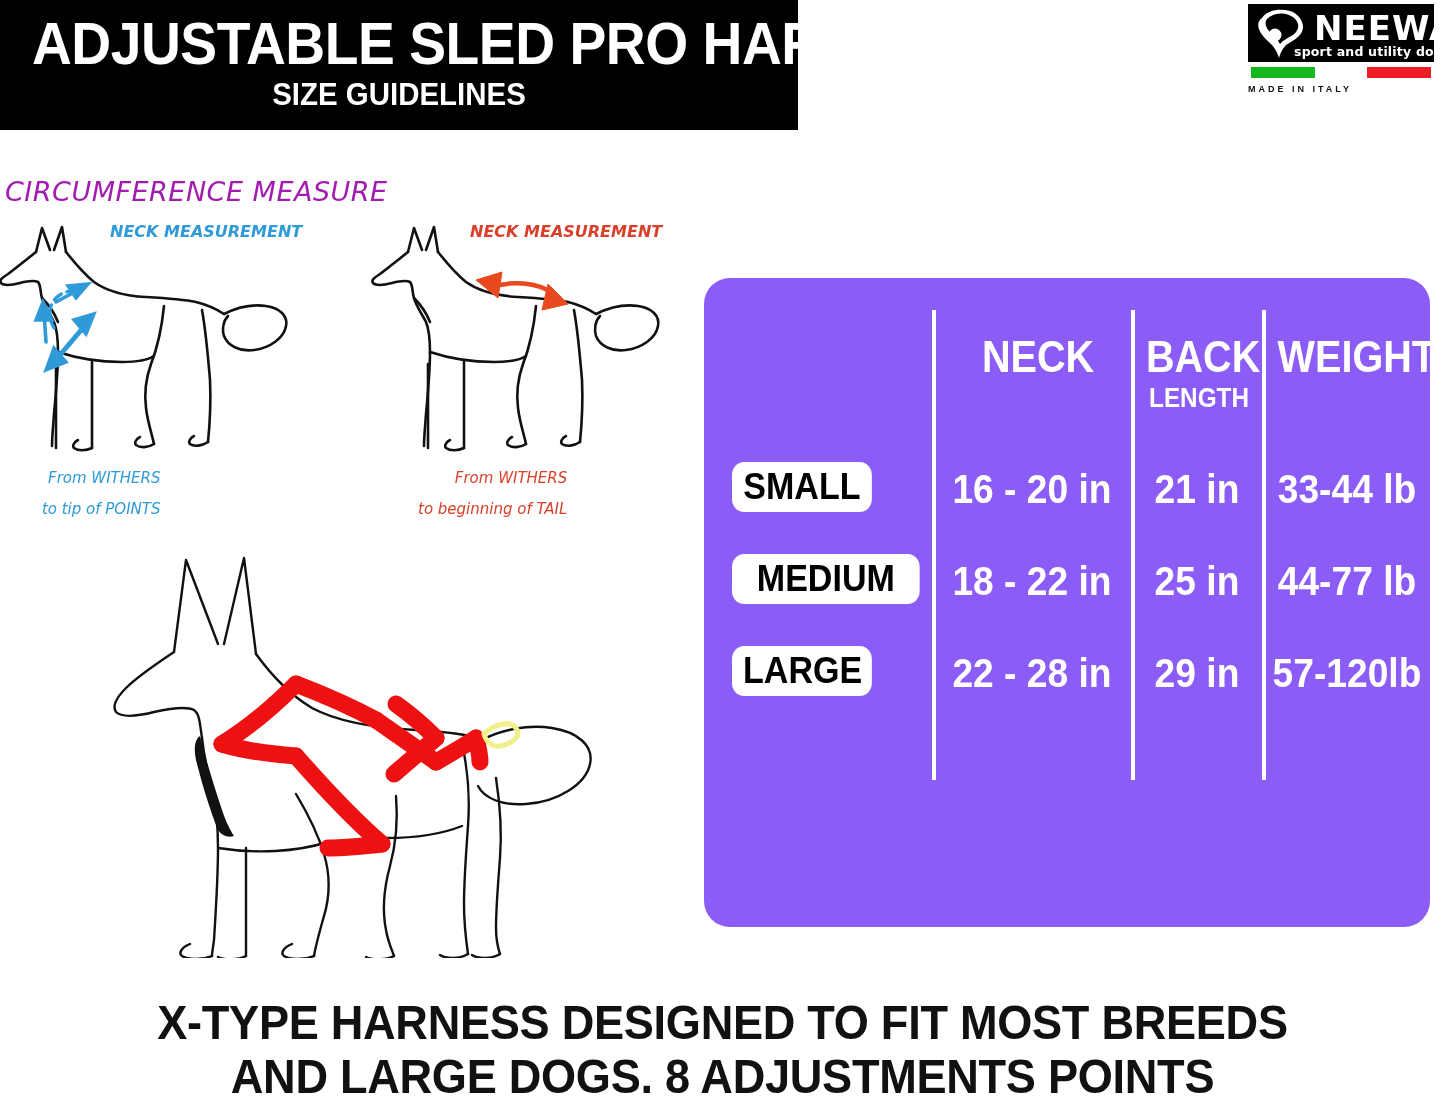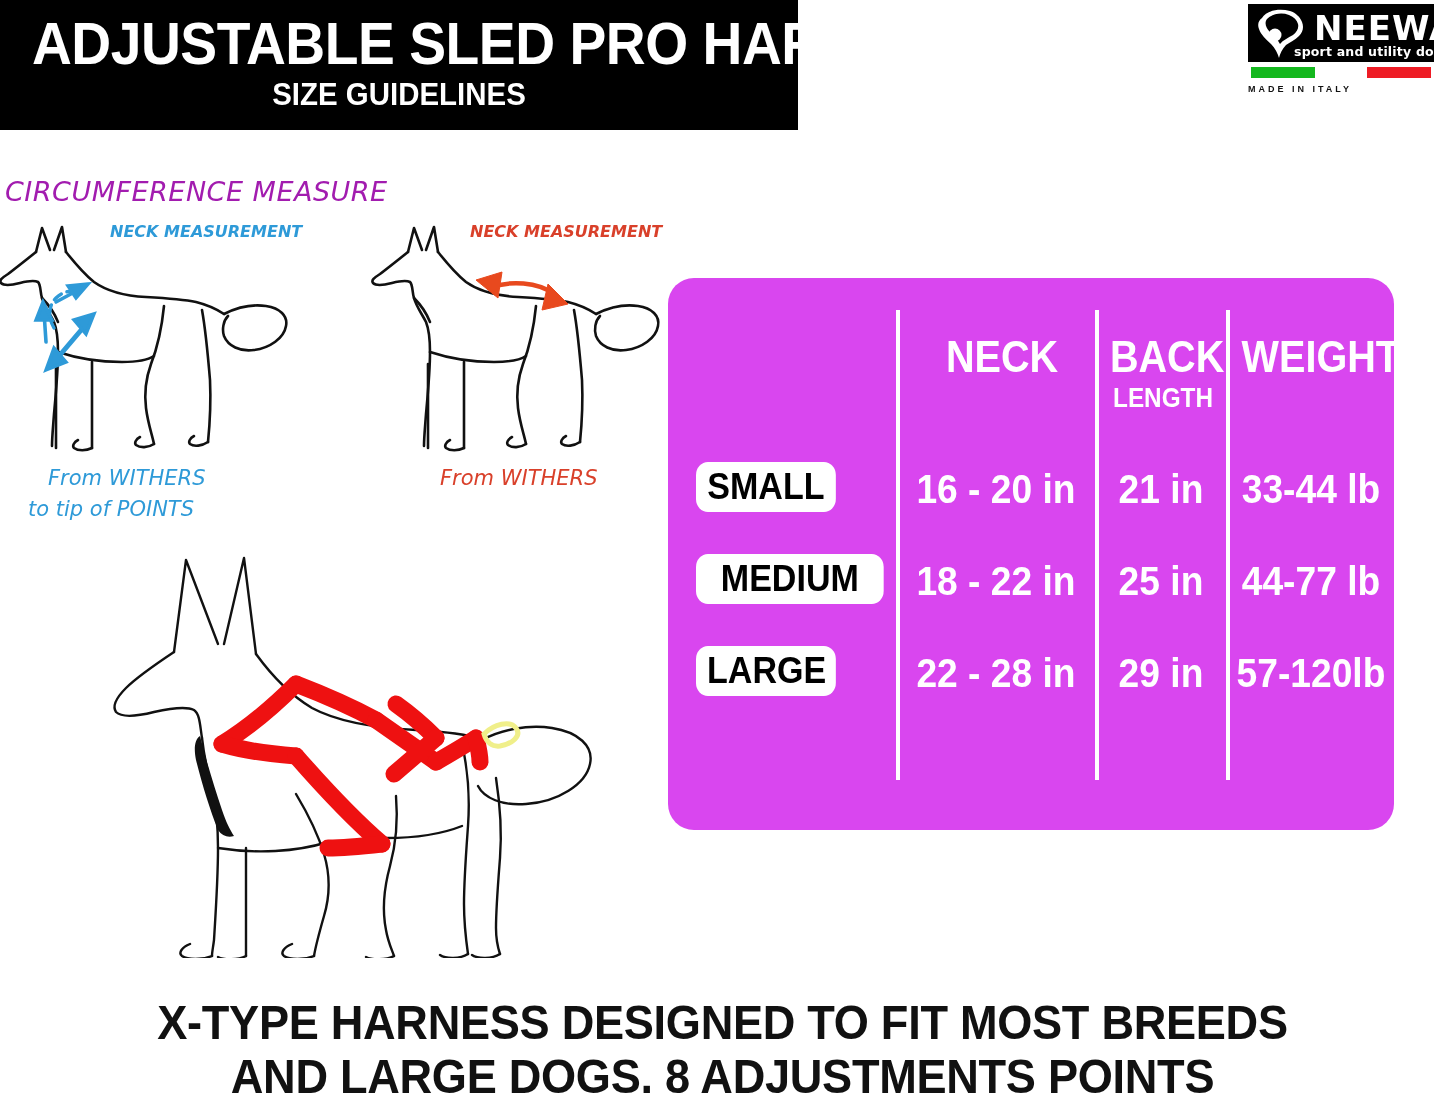--- a/index.html
+++ b/index.html
@@ -108,43 +108,44 @@
     font-style: italic;
     letter-spacing: 0px;
     white-space: nowrap;
   }
   #neck-measure-label { left: 110px; top: 222px; color: #2e9ad8; }
   #back-measure-label { left: 470px; top: 222px; color: #d9402a; }
 
   .caption {
     position: absolute;
     font-family: "DejaVu Sans", sans-serif;
-    font-size: 21px;
+    font-size: 15px;
     font-style: italic;
     line-height: 31px;
     white-space: nowrap;
+    text-align: right;
   }
   #neck-caption { left: 48px;  top: 463px; color: #2e9ad8; }
   #back-caption { left: 440px; top: 463px; color: #d9402a; }
   .caption .ln2 { display: block; margin-left: -20px; }
   #back-caption .ln2 { margin-left: -22px; }
 
   .dog-fig { position: absolute; }
   #dog-neck { left: -4px;  top: 222px; width: 310px; height: 230px; }
   #dog-back { left: 368px; top: 222px; width: 310px; height: 230px; }
   #dog-big  { left: 96px;  top: 548px; width: 580px; height: 410px; }
 
   
   #size-table {
     position: absolute;
-    left: 668px;
+    left: 704px;
     top: 278px;
     width: 726px;
-    height: 552px;
-    background: #d946ef;
+    height: 649px;
+    background: #8b5cf6;
     border-radius: 26px;
     box-sizing: border-box;
   }
   .col-divider {
     position: absolute;
     top: 32px;
     width: 4px;
     height: 470px;
     background: #ffffff;
   }
@@ -267,20 +268,21 @@
 
 <div class="measure-label" id="back-measure-label">NECK MEASUREMENT</div>
 
 <div class="caption" id="neck-caption">
   <span>From WITHERS</span>
   <span class="ln2">to tip of POINTS</span>
 </div>
 
 <div class="caption" id="back-caption">
   <span>From WITHERS</span>
+  <span class="ln2">to beginning of TAIL</span>
 </div>
 
 <svg class="dog-fig" id="dog-neck" viewBox="0 0 310 230">
   <g fill="none" stroke="#111111" stroke-width="2.6" stroke-linejoin="round" stroke-linecap="round">
 
     <path d="M40 30 L46 6 L54 28"></path>
     <path d="M58 28 L66 5 L70 30"></path>
 
     <path d="M40 30 C30 38, 20 46, 12 52 C6 56, 3 58, 5 61 C8 64, 16 63, 24 61
              C32 59, 38 58, 42 60 C45 63, 44 70, 46 76

